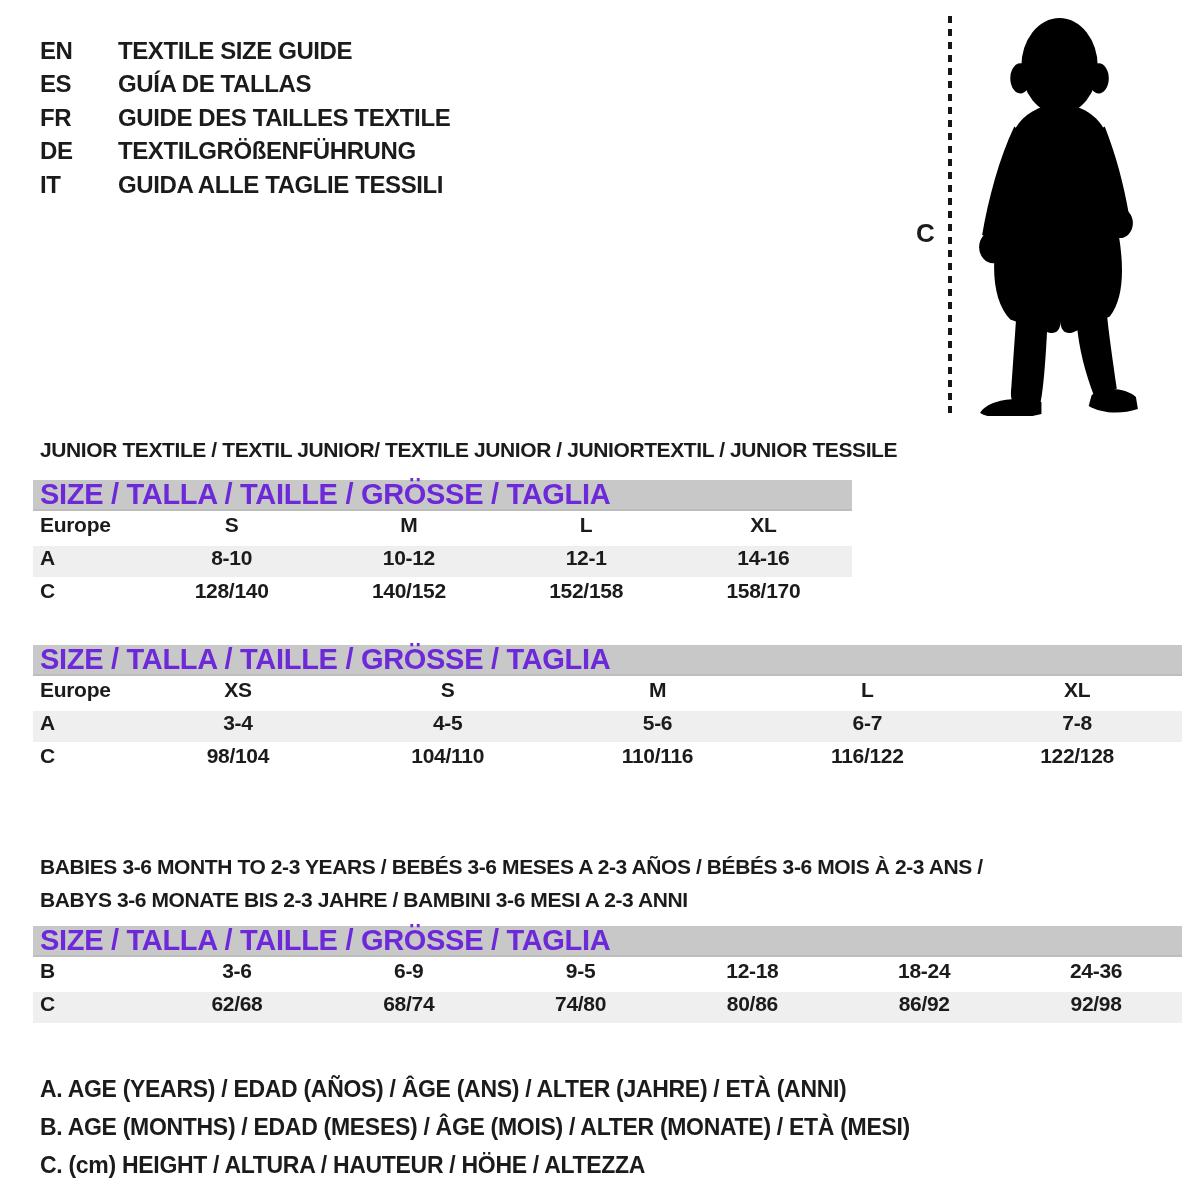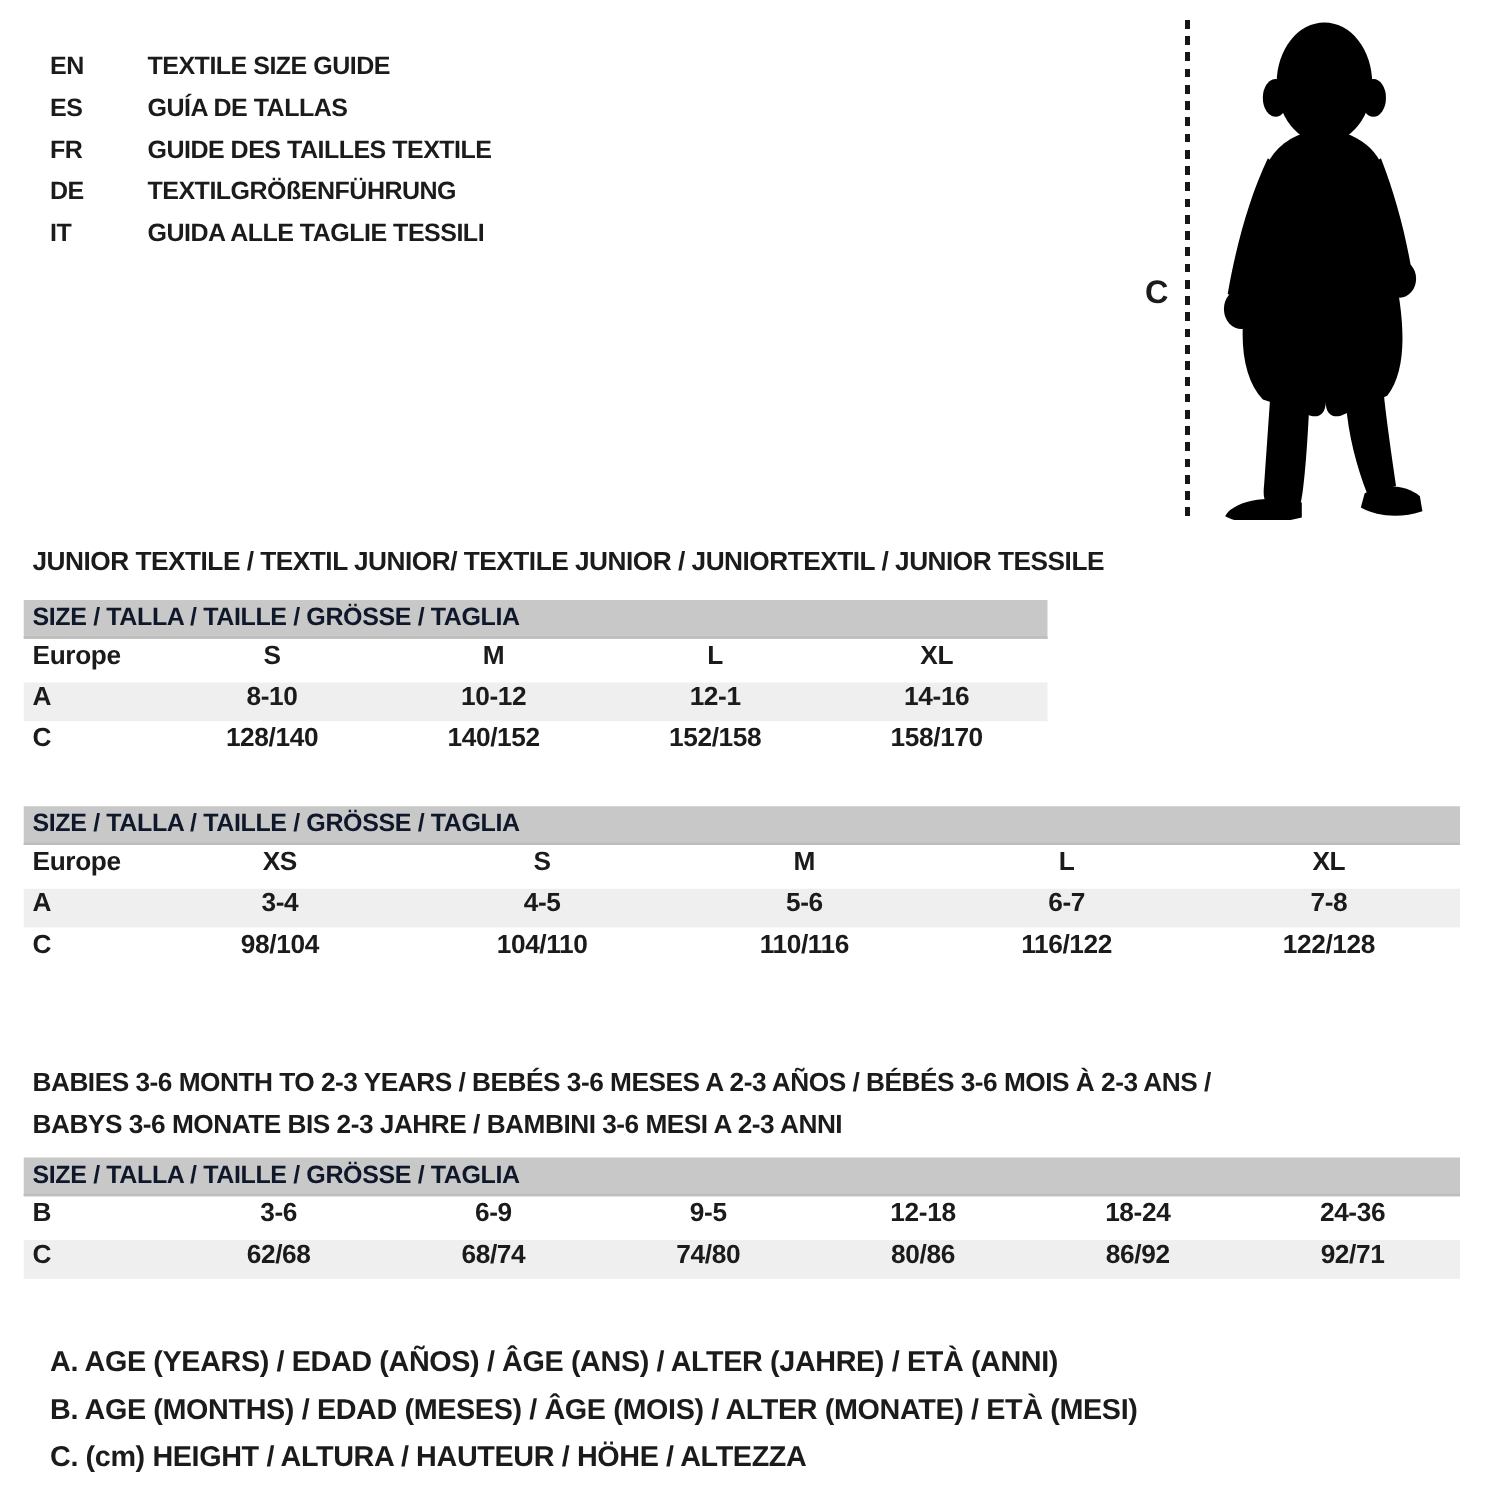--- a/index.html
+++ b/index.html
@@ -10,50 +10,50 @@
     height: 1200px;
     background: var(--bg, #ffffff);
     overflow: hidden;
     font-family: "Liberation Sans", "DejaVu Sans", sans-serif;
     font-weight: 700;
     color: var(--ink, #1b1b1b);
   }
 
   
   .language-block { position: absolute; left: 40px; top: 37px; }
-  .lang-row { display: flex; align-items: center; height: 33.4px; font-size: 20px; letter-spacing: -0.4px; }
+  .lang-row { display: flex; align-items: flex-start; height: 33.4px; font-size: 24px; letter-spacing: -0.4px; }
   .lang-code { width: 78px; flex: 0 0 78px; }
   .lang-title { white-space: nowrap; }
 
   
   .figure-block { position: absolute; left: 900px; top: 12px; width: 270px; height: 406px; }
   .measure-line {
     position: absolute; left: 48px; top: 4px; width: 4px; height: 398px;
     background: repeating-linear-gradient(180deg, #161616 0 7px, transparent 7px 13px);
   }
   .measure-label { position: absolute; left: 16px; top: 206px; font-size: 26px; }
   .toddler-svg { position: absolute; left: 64px; top: 2px; width: 180px; height: 402px; }
 
   
-  .size-section { position: absolute; left: 19px; }
+  .size-section { position: absolute; left: 33px; }
   .sec-junior   { top: 437px; }
   .sec-children { top: 645px; }
   .sec-babies   { top: 850px; }
 
   .section-title { margin-left: 7px; font-size: 21px; letter-spacing: -0.4px; margin-bottom: 17px; }
   .sec-babies .section-title { margin-bottom: 10px; }
   .title-line { line-height: 26px; white-space: nowrap; }
   .sec-babies .title-line { line-height: 33px; }
   .title-line .sub { font-size: 0.6em; position: relative; top: 0.22em; }
 
   .size-band {
     height: 31px; display: flex; align-items: center; padding-left: 7px;
     background: var(--band, #c8c8c8);
     border-bottom: 2px solid #bdbdbd;
-    font-size: 20px; color: #0f172a; letter-spacing: -0.3px;
+    font-size: 29px; color: #6d28d9; letter-spacing: -0.3px;
   }
   .sec-junior .size-band,   .sec-junior .row   { width: 819px; }
   .sec-children .size-band, .sec-children .row { width: 1149px; }
   .sec-babies .size-band,   .sec-babies .row   { width: 1149px; }
 
   .row { display: flex; align-items: flex-start; height: 31px; margin-top: 2px; font-size: 21px; letter-spacing: -0.3px; }
   .row.shaded { background: var(--rowlight, #f0efef); }
   .row-label { padding-left: 7px; }
   .sec-junior .row-label   { width: 110px; flex: 0 0 110px; }
   .sec-children .row-label { width: 100px; flex: 0 0 100px; }
@@ -200,21 +200,21 @@
           <div class="cell">18-24</div>
           <div class="cell">24-36</div>
         </div>
         <div class="row shaded">
           <div class="row-label">C</div>
           <div class="cell">62/68</div>
           <div class="cell">68/74</div>
           <div class="cell">74/80</div>
           <div class="cell">80/86</div>
           <div class="cell">86/92</div>
-          <div class="cell">92/71</div>
+          <div class="cell">92/98</div>
         </div>
       </div>
   </section>
 
   <div class="legend">
       <div class="legend-item">A. AGE (YEARS) / EDAD (AÑOS) / ÂGE (ANS) / ALTER (JAHRE) / ETÀ (ANNI)</div>
       <div class="legend-item">B. AGE (MONTHS) / EDAD (MESES) / ÂGE (MOIS) / ALTER (MONATE) / ETÀ (MESI)</div>
       <div class="legend-item">C. (cm) HEIGHT / ALTURA / HAUTEUR / HÖHE / ALTEZZA</div>
     </div>
 

